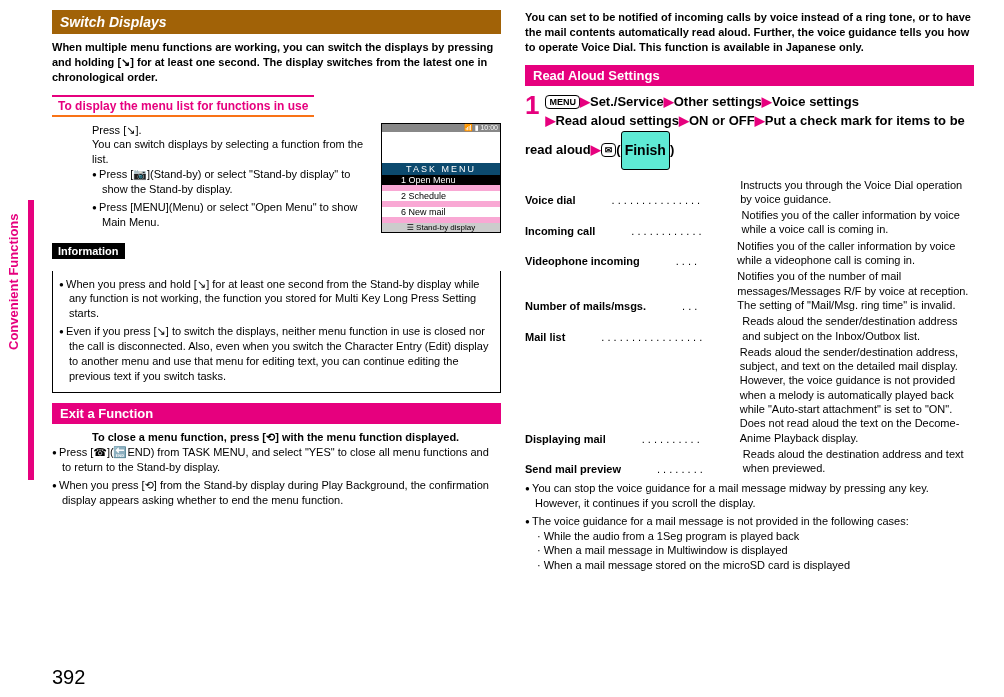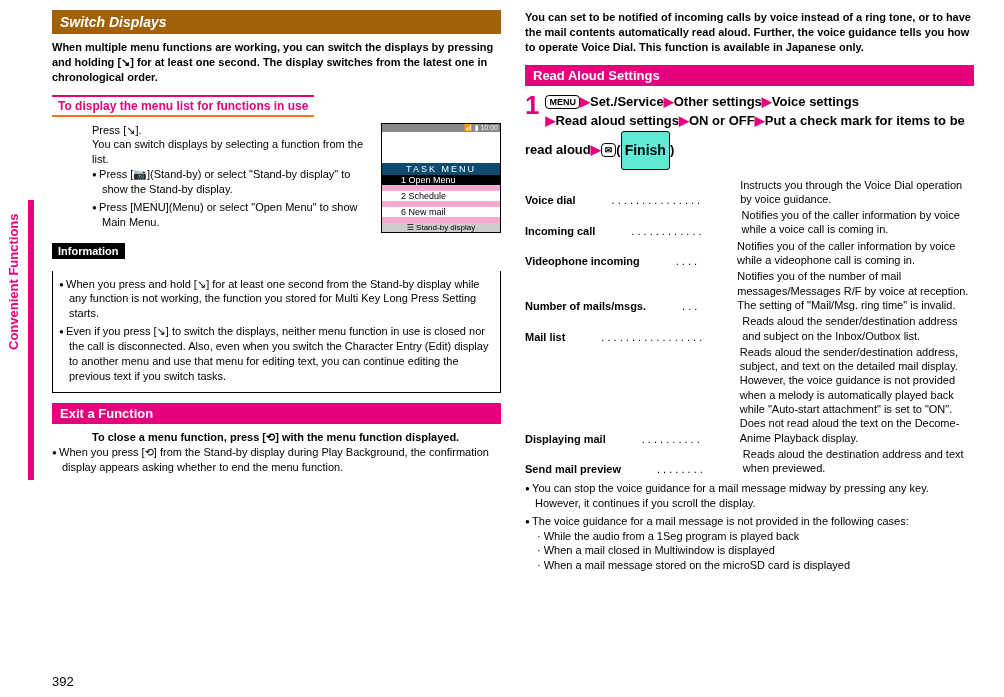--- a/index.html
+++ b/index.html
@@ -155,21 +155,21 @@
   .arrow { color: #e6007e; font-weight: bold; }
   .settings-tbl { margin-top: 8px; }
   .settings-tbl .srow { display:flex; align-items:flex-end; margin-bottom:2px;gap:36px; }
   .settings-tbl .slabel { font-weight: bold; white-space: nowrap; }
   .settings-tbl .dots { flex:0 0 auto; }
   .settings-tbl .sdesc { flex:1; padding-left:4px; line-height:1.3; }
   .page-num {
     position: absolute;
     left: 52px;
     bottom: 8px;
-    font-size: 13px;
+    font-size: 20px;
   }
   .clearfix::after { content:""; display:block; clear:both; }
 </style>
 </head>
 <body>
 
 <div class="side-tab">Convenient Functions</div>
 <div class="side-bar"></div>
 
 <div class="page">
@@ -207,20 +207,21 @@
         <ul class="bulleted">
           <li>When you press and hold [↘] for at least one second from the Stand-by display while any function is not working, the function you stored for Multi Key Long Press Setting starts.</li>
           <li>Even if you press [↘] to switch the displays, neither menu function in use is closed nor the call is disconnected. Also, even when you switch the Character Entry (Edit) display to another menu and use that menu for editing text, you can continue editing the previous text if you switch tasks.</li>
         </ul>
       </div>
     </div>
 
     <div class="sub-magenta">Exit a Function</div>
     <div class="body-text" style="font-weight:bold">To close a menu function, press [⟲] with the menu function displayed.</div>
     <ul class="bulleted">
+      <li>Press [☎](🔚END) from TASK MENU, and select "YES" to close all menu functions and to return to the Stand-by display.</li>
       <li>When you press [⟲] from the Stand-by display during Play Background, the confirmation display appears asking whether to end the menu function.</li>
     </ul>
   </div>
 
   <div class="col">
     <div class="intro">You can set to be notified of incoming calls by voice instead of a ring tone, or to have the mail contents automatically read aloud. Further, the voice guidance tells you how to operate Voice Dial. This function is available in Japanese only.</div>
 
     <div class="sub-magenta">Read Aloud Settings</div>
 
     <div class="clearfix">
@@ -269,20 +270,20 @@
           <span class="dots"> . . . . . . . .</span>
         <span class="sdesc">Reads aloud the destination address and text when previewed.</span>
       </div>
     </div>
 
     <ul class="bulleted" style="margin-top:6px">
       <li>You can stop the voice guidance for a mail message midway by pressing any key. However, it continues if you scroll the display.</li>
       <li>
         <span>The voice guidance for a mail message is not provided in the following cases:</span>
         <div class="subli">· While the audio from a 1Seg program is played back</div>
-        <div class="subli">· When a mail closed in Multiwindow is displayed</div>
+        <div class="subli">· When a mail message in Multiwindow is displayed</div>
         <div class="subli">· When a mail message stored on the microSD card is displayed</div>
       </li>
     </ul>
   </div>
 </div>
 
 <div class="page-num">392</div>
 
 </body></html>

